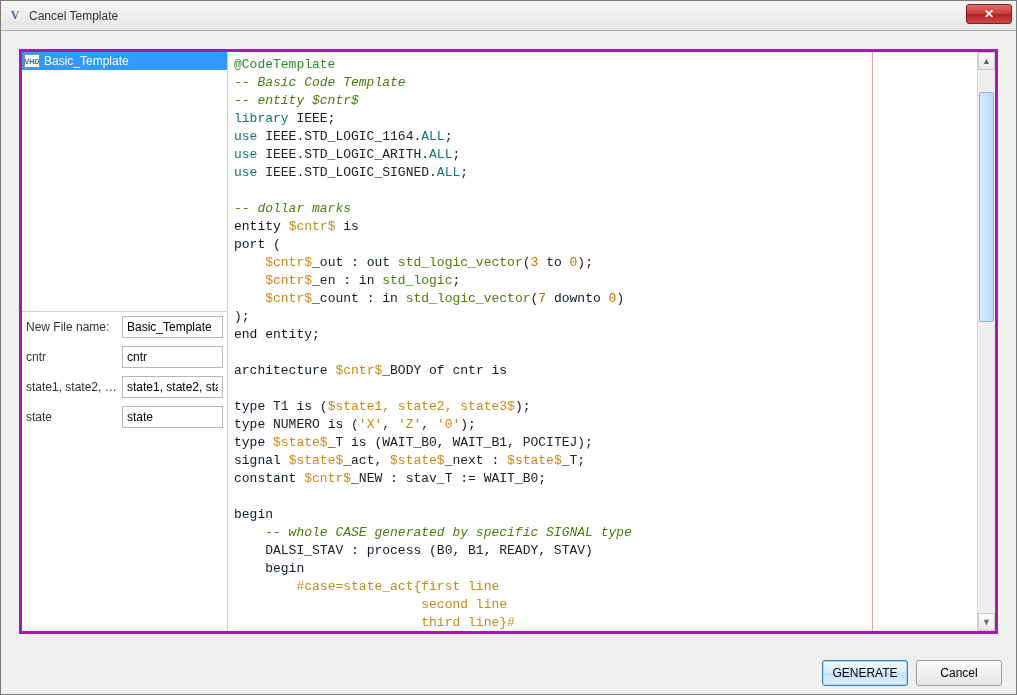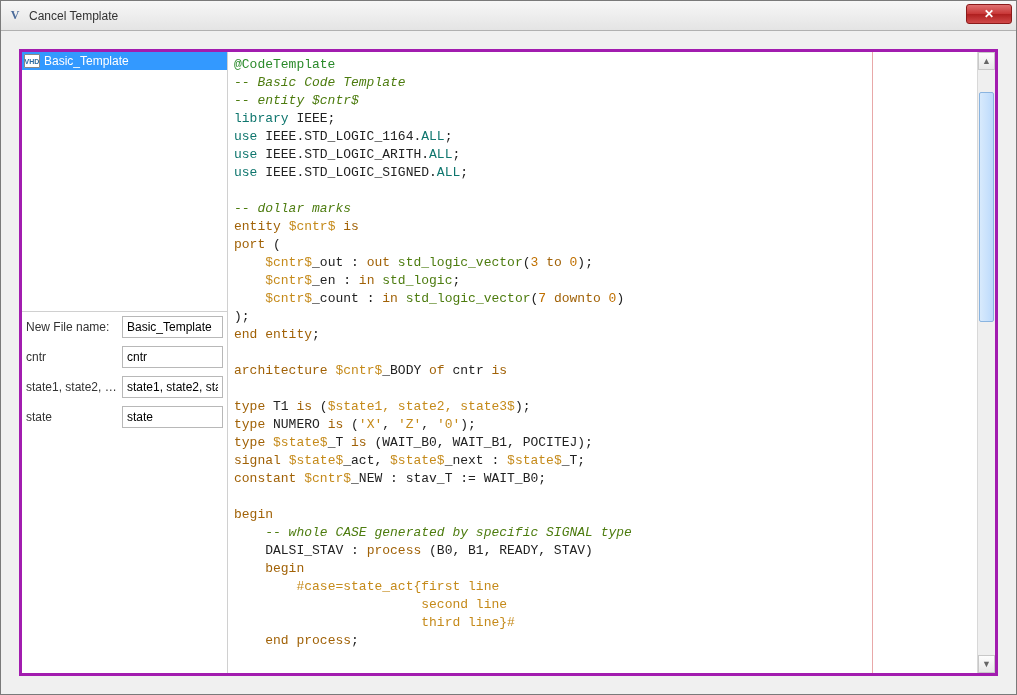--- a/index.html
+++ b/index.html
@@ -186,21 +186,21 @@
     cursor: pointer;
   }
   .btn.primary {
     border: 1px solid #3c7fb1;
     background: linear-gradient(#f4faff, #d6ecfb 48%, #c2e1f8 52%, #e4f2fd);
     box-shadow: 0 0 0 1px #a8d6f4 inset;
   }
   
   .c-annot  { color: #2a8a2a; }
   .c-cmt    { color: #4d7c0f; font-style: italic; }
-  .c-kw     { color: #a16207; }
+  .c-kw     { color: #0f172a; }
   .c-kw2    { color: #0f766e; }
   .c-num    { color: #c07000; }
   .c-var    { color: #c58a1a; text-align: right; }
   .c-str    { color: #c58a1a; }
   .c-plain  { color: #222; }
   .c-type   { color: #4d7c0f; }
 </style>
 </head>
 <body>
 
@@ -253,14 +253,18 @@
         <div class="arrow">▲</div>
         <div class="track">
           <div class="thumb"></div>
         </div>
         <div class="arrow">▼</div>
       </div>
     </div>
 
   </div>
 
+  <div class="button-bar">
+    <button class="btn primary">GENERATE</button>
+    <button class="btn">Cancel</button>
+  </div>
 
 </div>
 
 </body></html>

